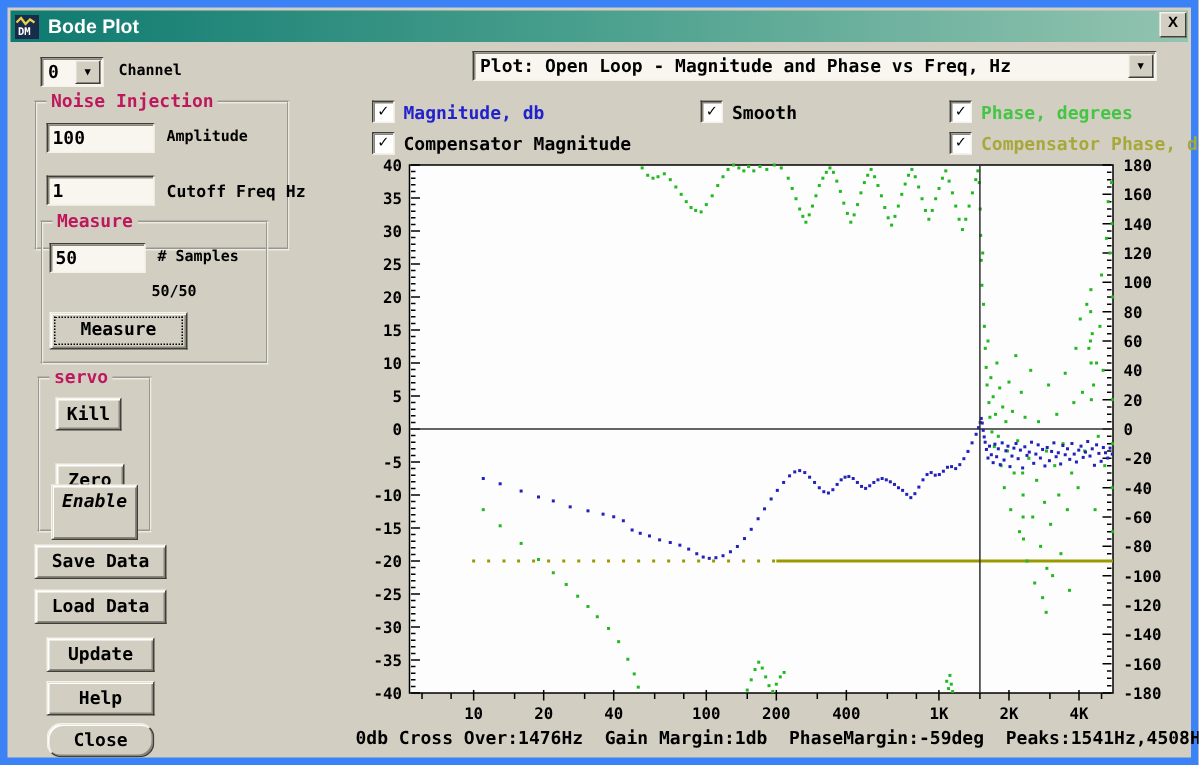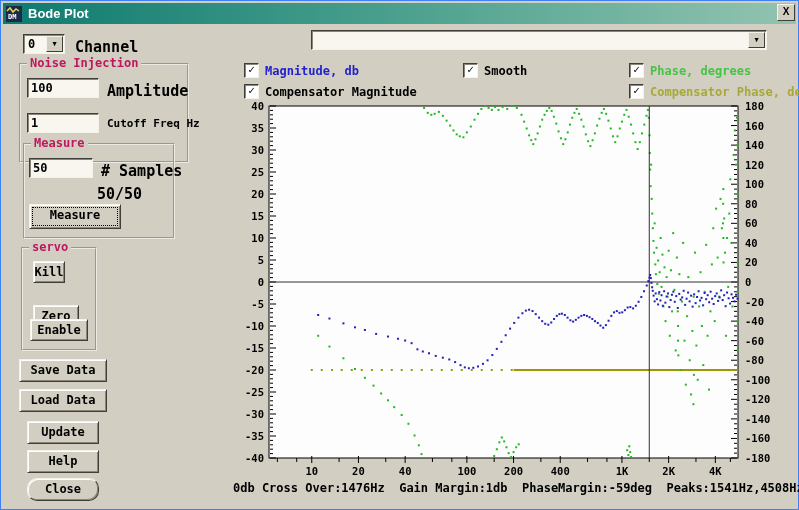--- a/index.html
+++ b/index.html
@@ -1,19 +1,19 @@
 <!DOCTYPE html>
 <html><head>
 <meta charset="utf-8">
 <style>
   html,body{margin:0;padding:0;}
   body{width:799px;height:510px;overflow:hidden;background:#d2cec2;
        font-family:"DejaVu Sans Mono","Liberation Mono",monospace;}
   #window{position:relative;width:799px;height:510px;background:#d2cec2;
-          border:1px solid #3b82f6;box-sizing:border-box;}
+          border:5px solid #3b82f6;box-sizing:border-box;}
   
   .titlebar{position:absolute;left:2px;top:2px;right:2px;height:21px;
             background:linear-gradient(90deg,#0e7a70,#4ba08e,#93c4b0);
             display:flex;align-items:center;padding:0 3px;}
   .titlebar .title{color:#fff;font-family:"Liberation Sans",sans-serif;
                    font-weight:bold;font-size:13px;margin-left:6px;}
   .appicon{width:16px;height:16px;display:block;}
   .closebtn{position:absolute;right:3px;top:3px;width:16px;height:15px;
             background:#d2cec2;border:1px solid;border-color:#f5f2ea #403e38 #403e38 #f5f2ea;
             font-family:"Liberation Sans",sans-serif;font-weight:bold;font-size:10px;
@@ -26,21 +26,21 @@
        color:#000;text-align:center;box-sizing:border-box;padding-top:3px;}
   .btn.focus{outline:1px dotted #000;outline-offset:-4px;}
   .input{position:absolute;background:#f8f6ef;
          border:1px solid;border-color:#403e38 #f5f2ea #f5f2ea #403e38;
          box-shadow:inset 1px 1px 0 #8a867c;
          font-family:"DejaVu Sans Mono",monospace;font-weight:bold;font-size:12px;
          color:#000;box-sizing:border-box;padding:2px 3px;}
   .grp{position:absolute;border:2px groove #eceae2;box-sizing:border-box;}
   .grp > .grp-label{position:absolute;top:-9px;left:6px;background:#d2cec2;
         padding:0 3px;font-size:12px;font-weight:bold;color:#be185d;}
-  .lbl{position:absolute;font-size:15px;font-weight:bold;color:#000;white-space:pre;}
+  .lbl{position:absolute;font-size:10px;font-weight:bold;color:#000;white-space:pre;}
   .combo{position:absolute;background:#f8f6ef;
          border:1px solid;border-color:#403e38 #f5f2ea #f5f2ea #403e38;
          box-shadow:inset 1px 1px 0 #8a867c;box-sizing:border-box;
          font-size:12px;font-weight:bold;padding:2px 18px 2px 4px;white-space:nowrap;
          overflow:hidden;}
   .combo .arrow{position:absolute;right:1px;top:1px;bottom:1px;width:15px;
          background:#d2cec2;border:1px solid;border-color:#f5f2ea #403e38 #403e38 #f5f2ea;
          font-size:7px;line-height:14px;text-align:center;color:#000;}
   .chk{position:absolute;display:flex;align-items:center;}
   .chk .box{width:13px;height:13px;background:#fff;
@@ -67,20 +67,21 @@
   </div>
   <div class="closebtn">X</div>
 
   <div class="combo" style="left:22px;top:33px;width:42px;height:20px;">
     <span>0</span>
     <span class="arrow">▼</span>
   </div>
   <div class="lbl" style="left:74px;top:37px;">Channel</div>
 
   <div class="combo" style="left:310px;top:29px;width:456px;height:20px;">
+    <span>Plot: Open Loop - Magnitude and Phase vs Freq, Hz</span>
     <span class="arrow">▼</span>
   </div>
 
   <div class="grp" style="left:18px;top:62px;width:170px;height:100px;">
     <span class="grp-label">Noise Injection</span>
   </div>
   <div class="input" style="left:26px;top:77px;width:72px;height:20px;">100</div>
   <div class="lbl" style="left:106px;top:81px;">Amplitude</div>
   <div class="input" style="left:26px;top:112px;width:72px;height:20px;">1</div>
   <div class="lbl" style="left:106px;top:116px;font-size:11px;">Cutoff Freq Hz</div>
@@ -89,23 +90,23 @@
     <span class="grp-label">Measure</span>
   </div>
   <div class="input" style="left:28px;top:157px;width:64px;height:20px;">50</div>
   <div class="lbl" style="left:100px;top:161px;"># Samples</div>
   <div class="lbl" style="left:96px;top:184px;">50/50</div>
   <div class="btn focus" style="left:28px;top:203px;width:92px;height:25px;">Measure</div>
 
   <div class="grp" style="left:20px;top:246px;width:76px;height:104px;">
     <span class="grp-label">servo</span>
   </div>
-  <div class="btn" style="left:32px;top:260px;width:32px;height:22px;">Kill</div>
+  <div class="btn" style="left:32px;top:260px;width:44px;height:22px;">Kill</div>
   <div class="btn" style="left:32px;top:304px;width:46px;height:22px;">Zero</div>
-  <div class="btn" style="left:29px;top:318px;width:58px;height:22px;">Enable</div>
+  <div class="btn" style="left:29px;top:318px;width:58px;height:37px;font-style:italic;">Enable</div>
 
   <div class="btn" style="left:18px;top:388px;width:88px;height:23px;">Load Data</div>
   <div class="btn" style="left:18px;top:358px;width:88px;height:23px;">Save Data</div>
   <div class="btn" style="left:26px;top:420px;width:72px;height:23px;">Update</div>
   <div class="btn" style="left:26px;top:449px;width:72px;height:23px;">Help</div>
   <div class="btn" style="left:26px;top:477px;width:72px;height:23px;border-radius:10px;">Close</div>
 
   <div class="chk" style="left:243px;top:62px;">
     <span class="box">✓</span>
     <span class="clabel" style="color: rgb(34, 34, 204);">Magnitude, db</span>

